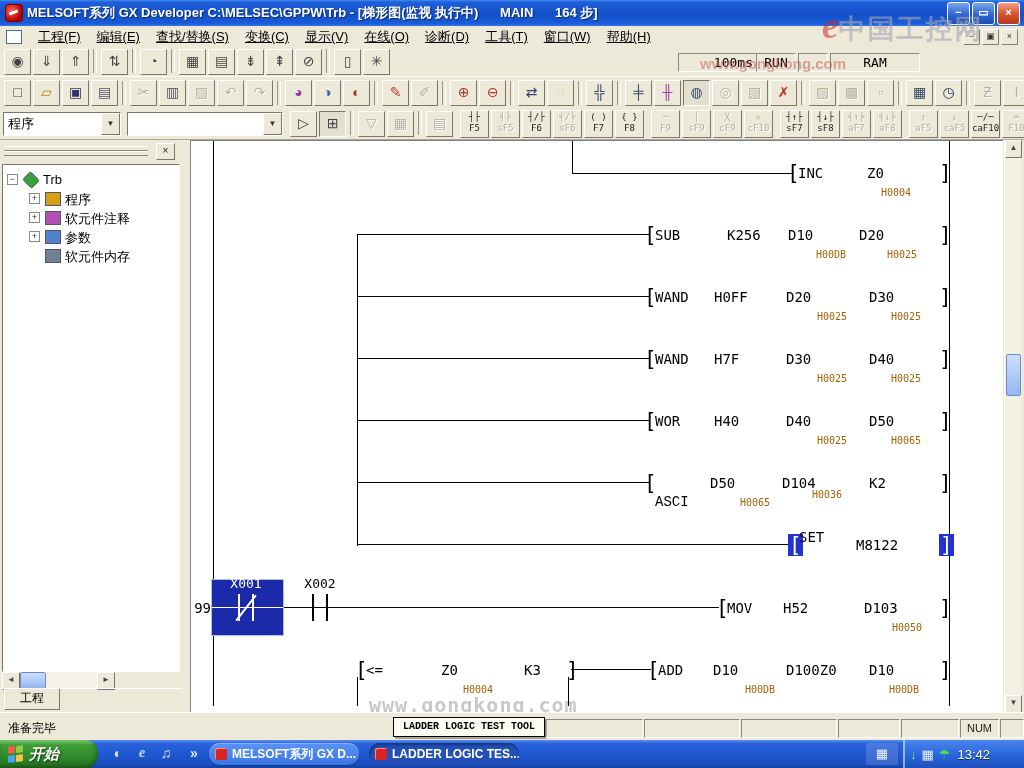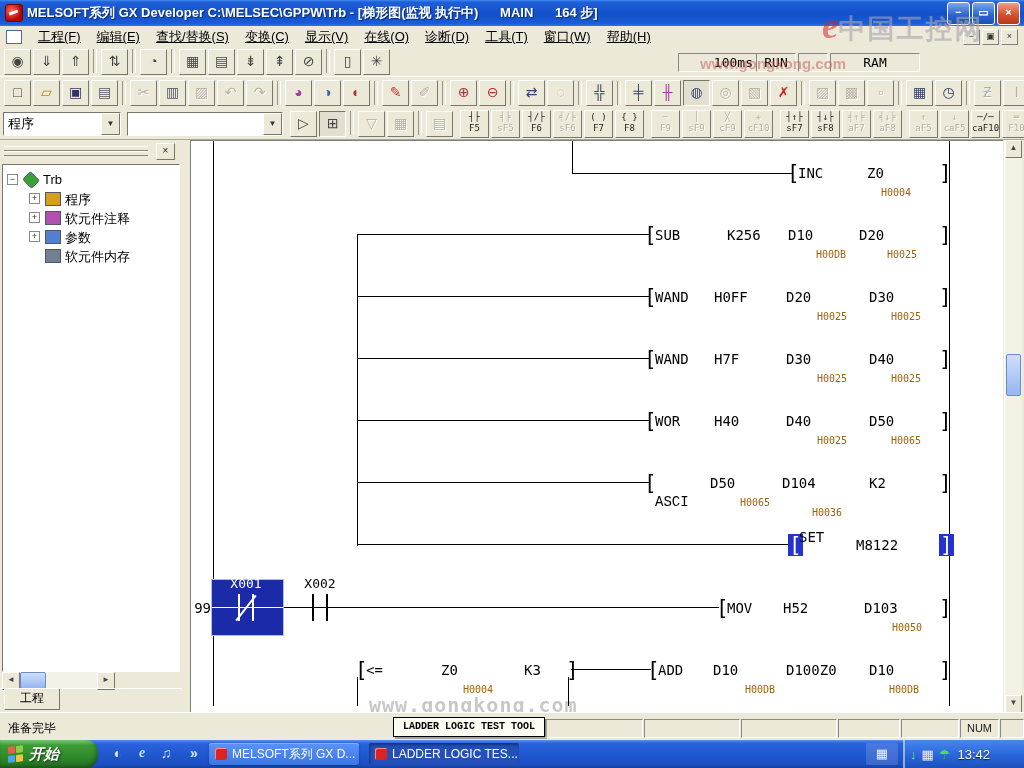--- a/index.html
+++ b/index.html
@@ -97,23 +97,23 @@
   
   #taskbar{position:absolute;left:0;top:740px;width:1024px;height:28px;
     background:linear-gradient(180deg,#5c8ef0 0%,#2a63dd 12%,#2058d0 50%,#1a4ec0 88%,#15429f 100%);}
   #startbtn{position:absolute;left:0;top:0;width:98px;height:28px;border-radius:0 12px 12px 0;
     background:linear-gradient(180deg,#7fce75 0%,#3f9c37 18%,#2f8a2b 60%,#247322 100%);
     box-shadow:inset -2px -2px 4px rgba(0,0,0,.3);display:flex;align-items:center;color:#fff;}
   #startflag{width:16px;height:16px;margin:0 5px 0 8px;display:grid;grid-template-columns:7px 7px;grid-gap:1px;transform:skewY(-6deg);}
   #startflag span{width:7px;height:7px;border-radius:1px;}
   #startlabel{font-size:15px;font-weight:bold;font-style:italic;text-shadow:1px 1px 2px #10380e;}
   .qlicon{position:absolute;top:5px;font-size:14px;color:#dce8ff;width:20px;text-align:center;}
-  .taskbtn{position:absolute;top:3px;width:150px;height:22px;border-radius:3px;display:flex;align-items:center;
+  .taskbtn{position:absolute;top:3px;width:150px;height:22px;border-radius:11px;display:flex;align-items:center;
     background:linear-gradient(#5b93f6,#3a76e4);box-shadow:inset 0 1px 0 #86b0f8,0 1px 2px #123a8a;
-    color:#fff;font-size:12px;overflow:hidden;white-space:nowrap;}
+    color:#fff;font-size:12px;overflow:hidden;white-space:nowrap;font-weight:bold;}
   .taskbtn.pressed{background:#2350b8;box-shadow:inset 1px 2px 3px #14337a;}
   .tkicon{width:12px;height:12px;border-radius:2px;margin:0 5px 0 6px;flex:0 0 auto;background:#d22;
     box-shadow:inset 1px 1px 0 #f88;}
   #langbox{position:absolute;left:866px;top:3px;width:32px;height:22px;background:rgba(255,255,255,.15);
     border-radius:2px;color:#eef4ff;font-size:13px;text-align:center;line-height:21px;}
   #tray{position:absolute;left:903px;top:0;width:121px;height:28px;
     background:linear-gradient(180deg,#4a86ee 0%,#2a68de 50%,#1c50bc 100%);border-left:2px solid rgba(255,255,255,.5);
     display:flex;align-items:center;}
   .trayico{font-size:13px;margin-left:5px;}
   #clock{color:#fff;font-size:13px;margin-left:7px;text-shadow:0 1px 1px #123;}
@@ -416,21 +416,21 @@
       <div class="iarg" style="left: 595px; top: 272px;">D40</div>
       <div class="ival" style="left: 626px; top: 292px;">H0025</div>
       <div class="iarg" style="left: 678px; top: 272px;">D50</div>
       <div class="ival" style="left: 700px; top: 292px;">H0065</div>
       <div class="br" style="left: 748px; top: 269px;">]</div>
       <div class="br" style="left: 453px; top: 331px;">[</div>
       <div class="iname" style="left: 464px; top: 353px; font-family: Liberation Mono, monospace;">ASCI</div>
       <div class="iarg" style="left: 519px; top: 334px;">D50</div>
       <div class="ival" style="left: 549px; top: 354px;">H0065</div>
       <div class="iarg" style="left: 591px; top: 334px;">D104</div>
-      <div class="ival" style="left: 621px; top: 364px;">H0036</div>
+      <div class="ival" style="left: 621px; top: 346px;">H0036</div>
       <div class="iarg" style="left: 678px; top: 334px;">K2</div>
       <div class="br" style="left: 748px; top: 331px;">]</div>
       <div class="br hl" style="left: 597px; top: 393px;">[</div>
       <div class="iname" style="left: 608px; top: 388px;">SET</div>
       <div class="iarg" style="left: 665px; top: 396px;">M8122</div>
       <div class="br hl" style="left: 748px; top: 393px;">]</div>
       <div class="br" style="left: 525px; top: 456px;">[</div>
       <div class="iname" style="left: 536px; top: 459px;">MOV</div>
       <div class="iarg" style="left: 592px; top: 459px;">H52</div>
       <div class="iarg" style="left: 673px; top: 459px;">D103</div>

